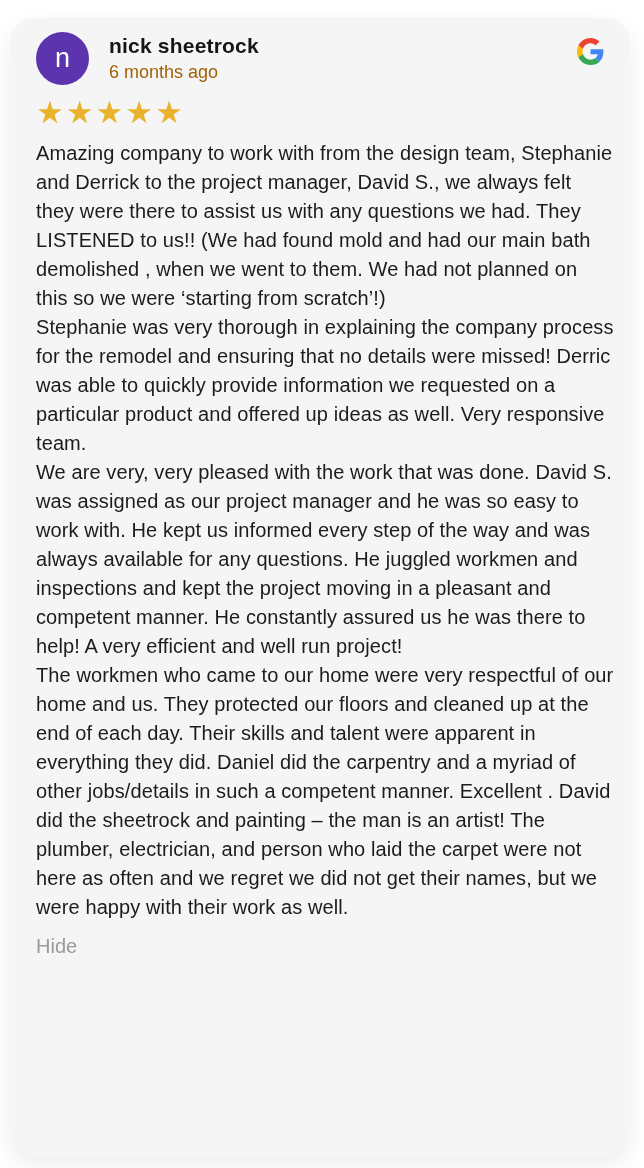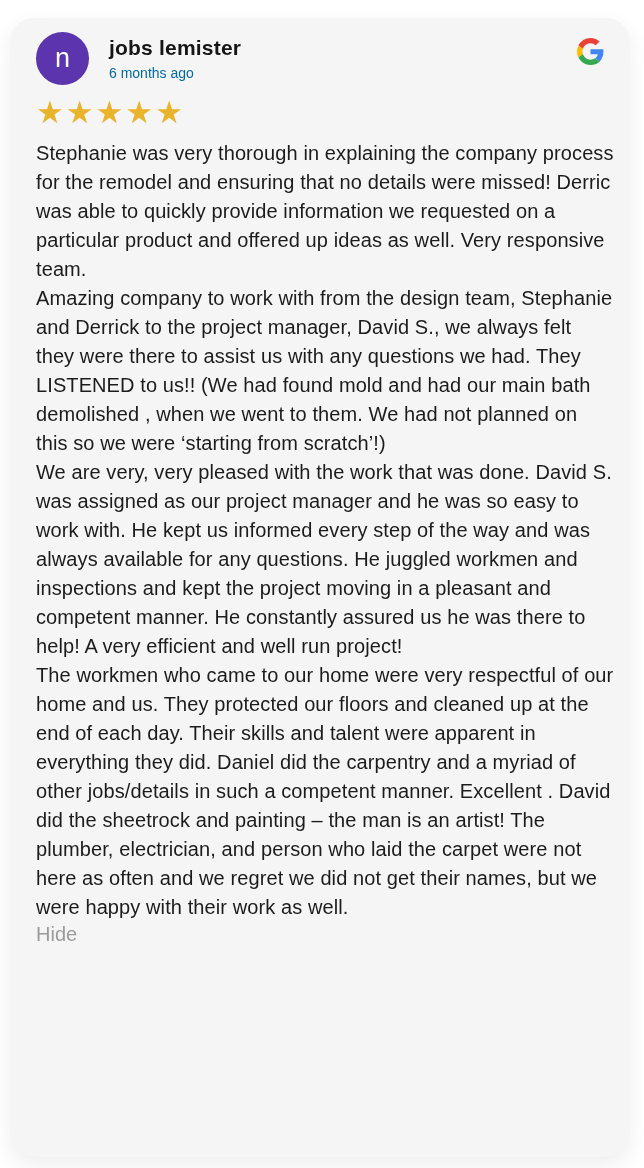--- a/index.html
+++ b/index.html
@@ -49,22 +49,22 @@
     min-width: 0;
   }
   .reviewer-name {
     font-size: 21px;
     font-weight: 700;
     color: #161616;
     letter-spacing: 0.2px;
     line-height: 1.25;
   }
   .review-time {
-    font-size: 14px;
-    color: #0369a1;
+    font-size: 18px;
+    color: #a16207;
     line-height: 1.3;
     margin-top: 2px;
   }
   .google-badge {
     flex: 0 0 auto;
     align-self: flex-start;
     margin-top: 6px;
     cursor: pointer;
     line-height: 0;
   }
@@ -81,56 +81,56 @@
     width: 578px;
     font-size: 20px;
     line-height: 29px;
     color: #1c1c1c;
     letter-spacing: 0.1px;
   }
   .review-text .para {
     margin: 0;
   }
   .hide-link {
-    margin-top: 1px;
+    margin-top: 13px;
     font-size: 20px;
     color: #9b9b9b;
     cursor: pointer;
     display: inline-block;
   }
 </style>
 </head>
 <body>
 
 <div class="page">
   <div class="review-card">
 
     <div class="card-header">
       <div class="avatar">
         <span>n</span>
       </div>
       <div class="id-block">
-        <div class="reviewer-name">jobs lemister</div>
+        <div class="reviewer-name">nick sheetrock</div>
         <div class="review-time">6 months ago</div>
       </div>
       <div class="google-badge">
         <svg width="27" height="27" viewBox="0 0 48 48" aria-hidden="true">
           <path fill="#EA4335" d="M24 9.5c3.54 0 6.71 1.22 9.21 3.6l6.85-6.85C35.9 2.38 30.47 0 24 0 14.62 0 6.51 5.38 2.56 13.22l7.98 6.19C12.43 13.72 17.74 9.5 24 9.5z"></path>
           <path fill="#4285F4" d="M46.98 24.55c0-1.57-.15-3.09-.38-4.55H24v9.02h12.94c-.58 2.96-2.26 5.48-4.78 7.18l7.73 6c4.51-4.18 7.09-10.36 7.09-17.65z"></path>
           <path fill="#FBBC05" d="M10.53 28.59c-.48-1.45-.76-2.99-.76-4.59s.27-3.14.76-4.59l-7.98-6.19C.92 16.46 0 20.12 0 24c0 3.88.92 7.54 2.56 10.78l7.97-6.19z"></path>
           <path fill="#34A853" d="M24 48c6.48 0 11.93-2.13 15.89-5.81l-7.73-6c-2.15 1.45-4.92 2.3-8.16 2.3-6.26 0-11.57-4.22-13.47-9.91l-7.98 6.19C6.51 42.62 14.62 48 24 48z"></path>
         </svg>
       </div>
     </div>
 
     <div class="stars">★★★★★</div>
 
     <div class="review-text">
+        <div class="para">Amazing company to work with from the design team, Stephanie and Derrick to the project manager, David S., we always felt they were there to assist us with any questions we had. They LISTENED to us!! (We had found mold and had our main bath demolished , when we went to them. We had not planned on this so we were ‘starting from scratch’!)</div>
         <div class="para">Stephanie was very thorough in explaining the company process for the remodel and ensuring that no details were missed! Derric was able to quickly provide information we requested on a particular product and offered up ideas as well. Very responsive team.</div>
-        <div class="para">Amazing company to work with from the design team, Stephanie and Derrick to the project manager, David S., we always felt they were there to assist us with any questions we had. They LISTENED to us!! (We had found mold and had our main bath demolished , when we went to them. We had not planned on this so we were ‘starting from scratch’!)</div>
         <div class="para">We are very, very pleased with the work that was done. David S. was assigned as our project manager and he was so easy to work with. He kept us informed every step of the way and was always available for any questions. He juggled workmen and inspections and kept the project moving in a pleasant and competent manner. He constantly assured us he was there to help! A very efficient and well run project!</div>
         <div class="para">The workmen who came to our home were very respectful of our home and us. They protected our floors and cleaned up at the end of each day. Their skills and talent were apparent in everything they did. Daniel did the carpentry and a myriad of other jobs/details in such a competent manner. Excellent . David did the sheetrock and painting – the man is an artist! The plumber, electrician, and person who laid the carpet were not here as often and we regret we did not get their names, but we were happy with their work as well.</div>
       </div>
 
     <div class="hide-link">Hide</div>
 
   </div>
 </div>
 
 </body></html>

